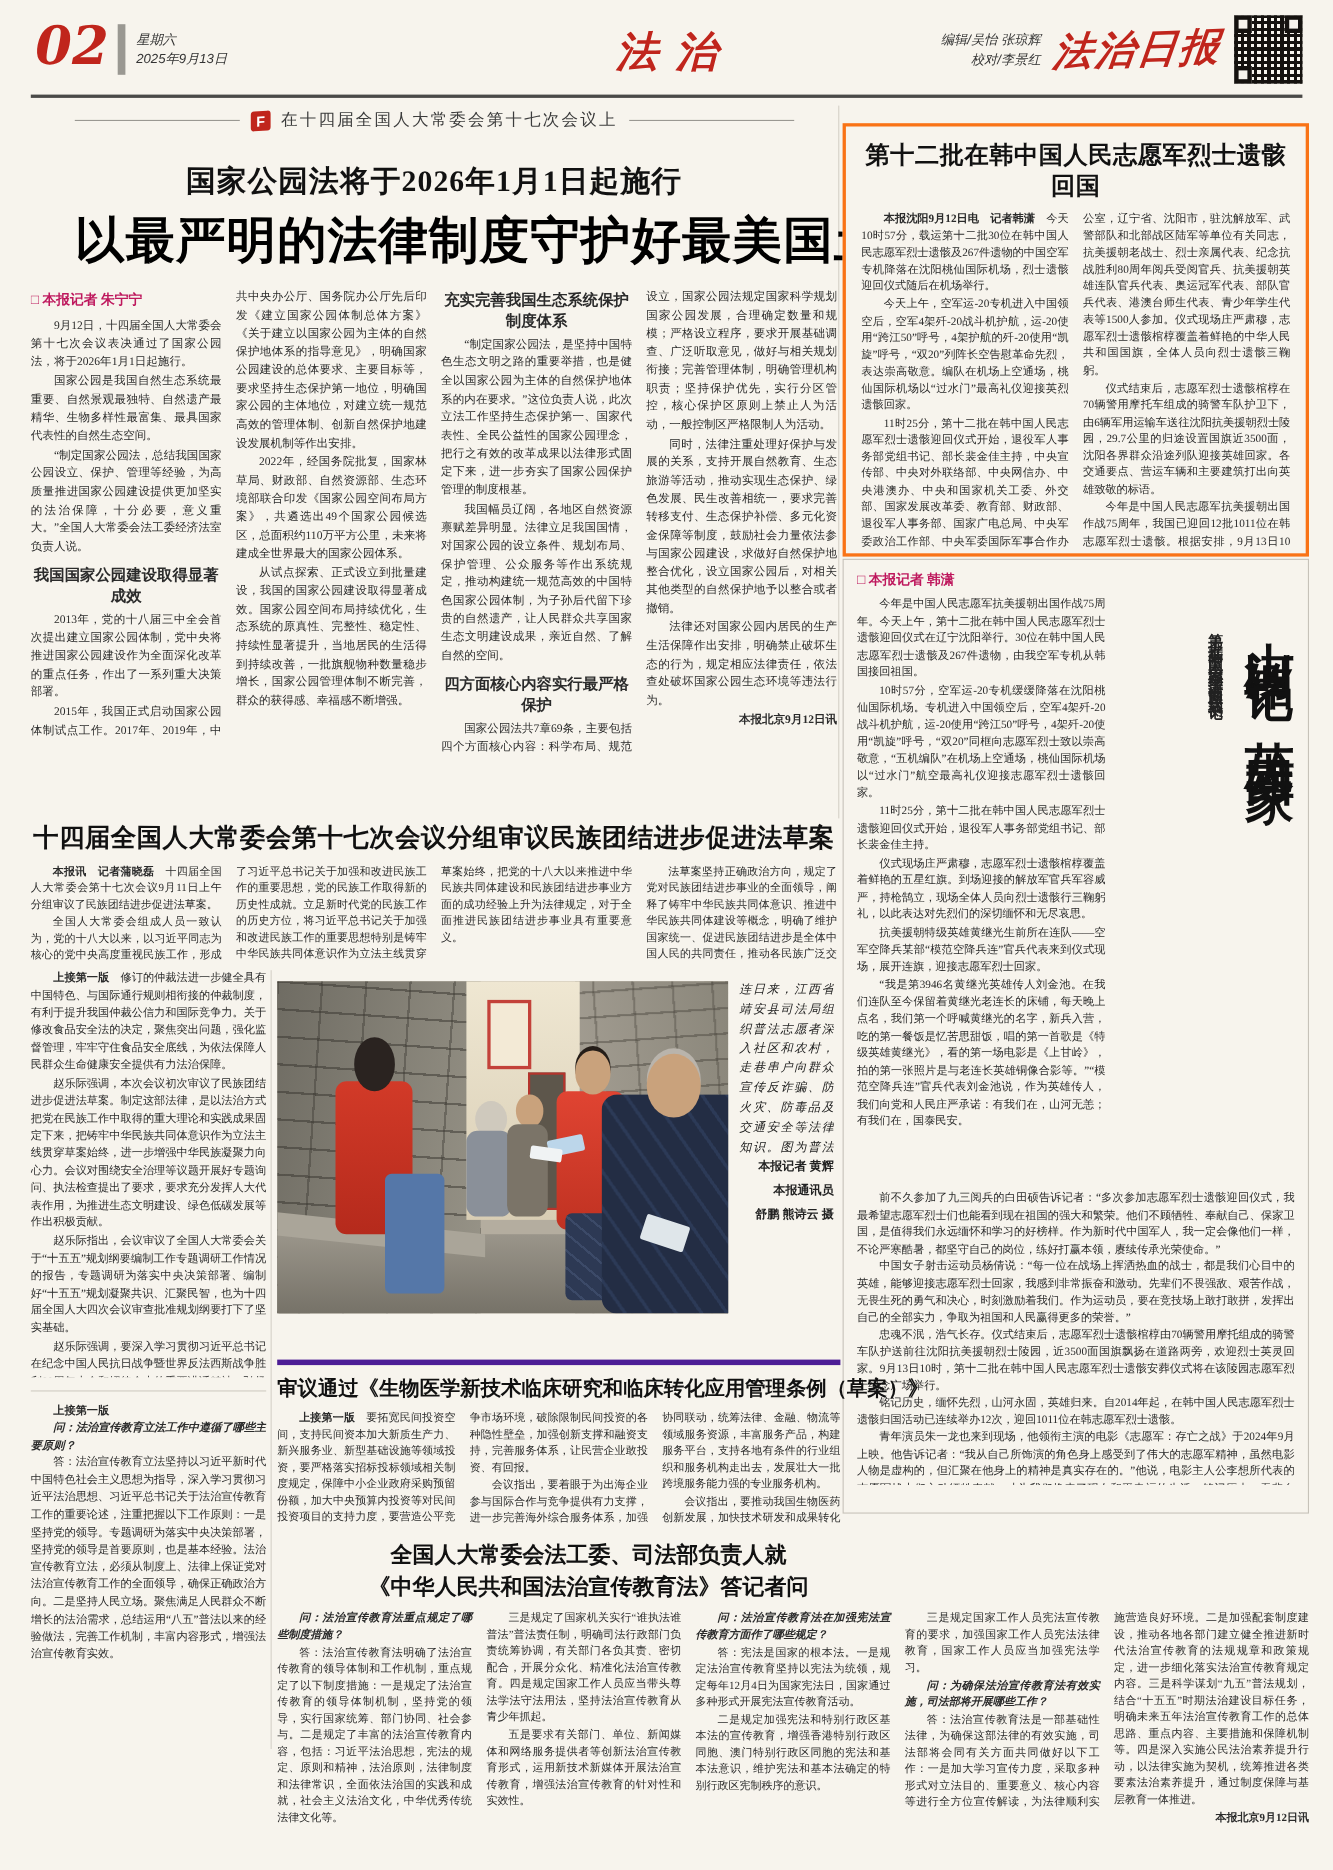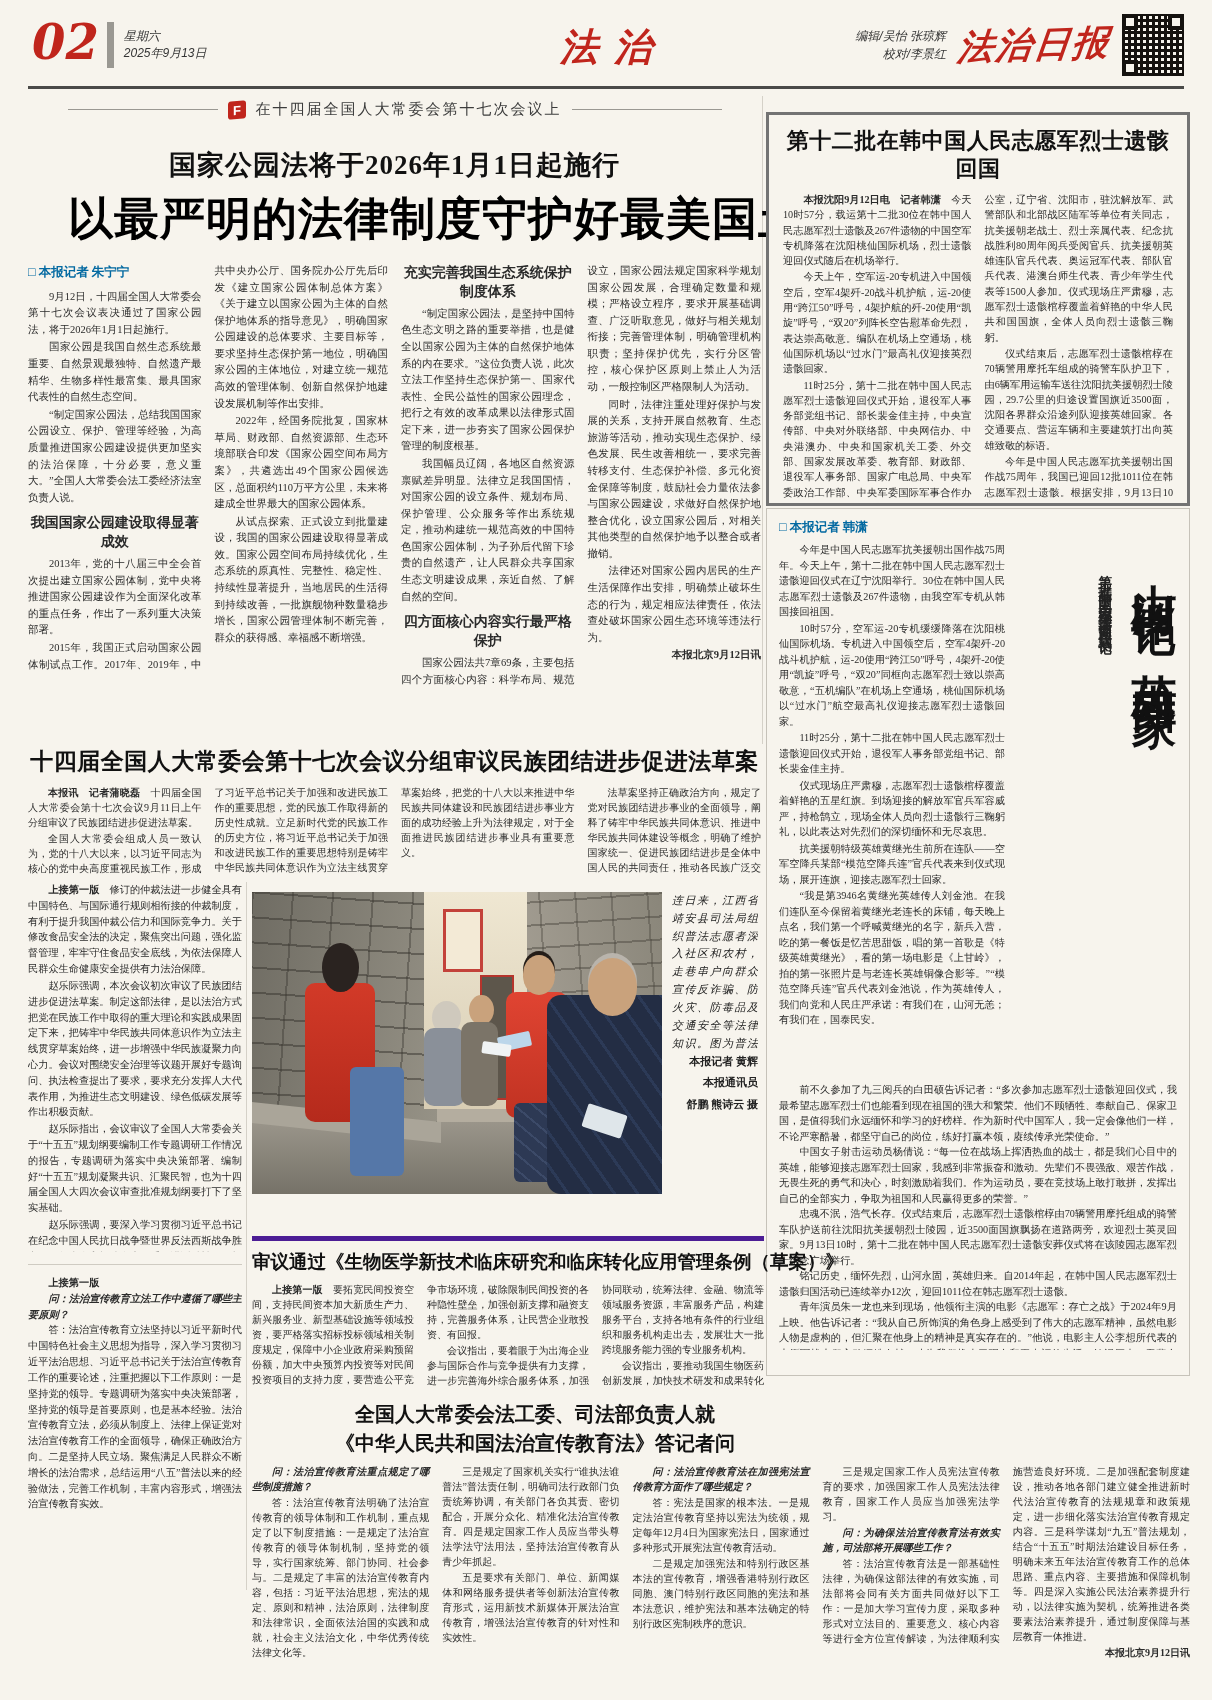--- a/index.html
+++ b/index.html
@@ -25,37 +25,37 @@
   .qr i.a{left:0;top:0}.qr i.b{right:0;top:0}.qr i.c{left:0;bottom:0}
   
   .body-flow{column-gap:13px;text-align:justify;overflow:hidden;}
   .body-flow p,.col-flow p{margin:0 0 1px 0;text-indent:2em;}
   .col-flow{text-align:justify;overflow:hidden;}
   p.b{text-indent:0;font-weight:bold;}
   p.q{font-weight:bold;font-style:italic;}
   p.dateline{text-align:right;font-weight:bold;text-indent:0;}
   h3.sub{font-size:14px;font-weight:900;text-align:center;margin:7px 0 5px 0;
         font-family:"Liberation Sans",sans-serif;line-height:1.35;}
-  .byline{font-size:12.5px;font-weight:bold;color:#0369a1;}
+  .byline{font-size:12.5px;font-weight:bold;color:#be185d;}
   
   .artA{position:absolute;left:28px;top:96px;width:733px;height:648px;}
   .kicker{display:flex;align-items:center;justify-content:center;gap:10px;margin-top:4px;}
   .kicker .dash{width:150px;height:1px;background:#9a9892;}
   .kicker-ico{width:18px;height:18px;background:#c0251c;color:#fff;font-weight:900;font-size:13px;
         display:flex;align-items:center;justify-content:center;border-radius:3px;
         font-family:"Liberation Sans",sans-serif;transform:skewY(-4deg);}
   .kicker-txt{font-size:15px;color:#3c3c3c;letter-spacing:2px;}
   .artA-sub{font-size:27px;font-weight:900;text-align:center;margin-top:28px;color:#111;letter-spacing:1px;}
   .artA-head{font-size:45px;font-weight:900;text-align:right;margin-top:6px;color:#000;
         font-family:Liberation Sans, sans-serif;letter-spacing:1px;white-space:nowrap;margin-left:40px;}
   .artA-body{margin-top:14px;height:482px;column-count:4;font-size:10.5px;line-height:1.58;}
   .artA-body .byline{display:block;margin-bottom:6px;}
   
   .artB{position:absolute;left:766px;top:112px;width:424px;height:394px;box-sizing:border-box;
-        border:3px solid #737373;padding:12px 14px 10px;background:#f7f4ed;}
+        border:3px solid #f97316;padding:12px 14px 10px;background:#f7f4ed;}
   .artB-head{font-size:22px;font-weight:900;text-align:center;letter-spacing:0.5px;color:#111;line-height:1.25;}
   .artB-body{margin-top:10px;height:312px;column-count:2;font-size:10.2px;line-height:1.5;}
   
   .artC{position:absolute;left:766px;top:508px;width:424px;height:868px;box-sizing:border-box;
         border:1px solid #c6c2b9;padding:10px 12px;}
   .artC .byline{margin-bottom:6px;}
   .c-row{display:flex;height:532px;}
   .c-narrow{width:226px;height:100%;font-size:10.2px;line-height:1.52;}
   .c-title{flex:1;display:flex;justify-content:flex-end;}
   .vt-sub{writing-mode:vertical-rl;font-size:13.5px;font-weight:bold;letter-spacing:3px;

